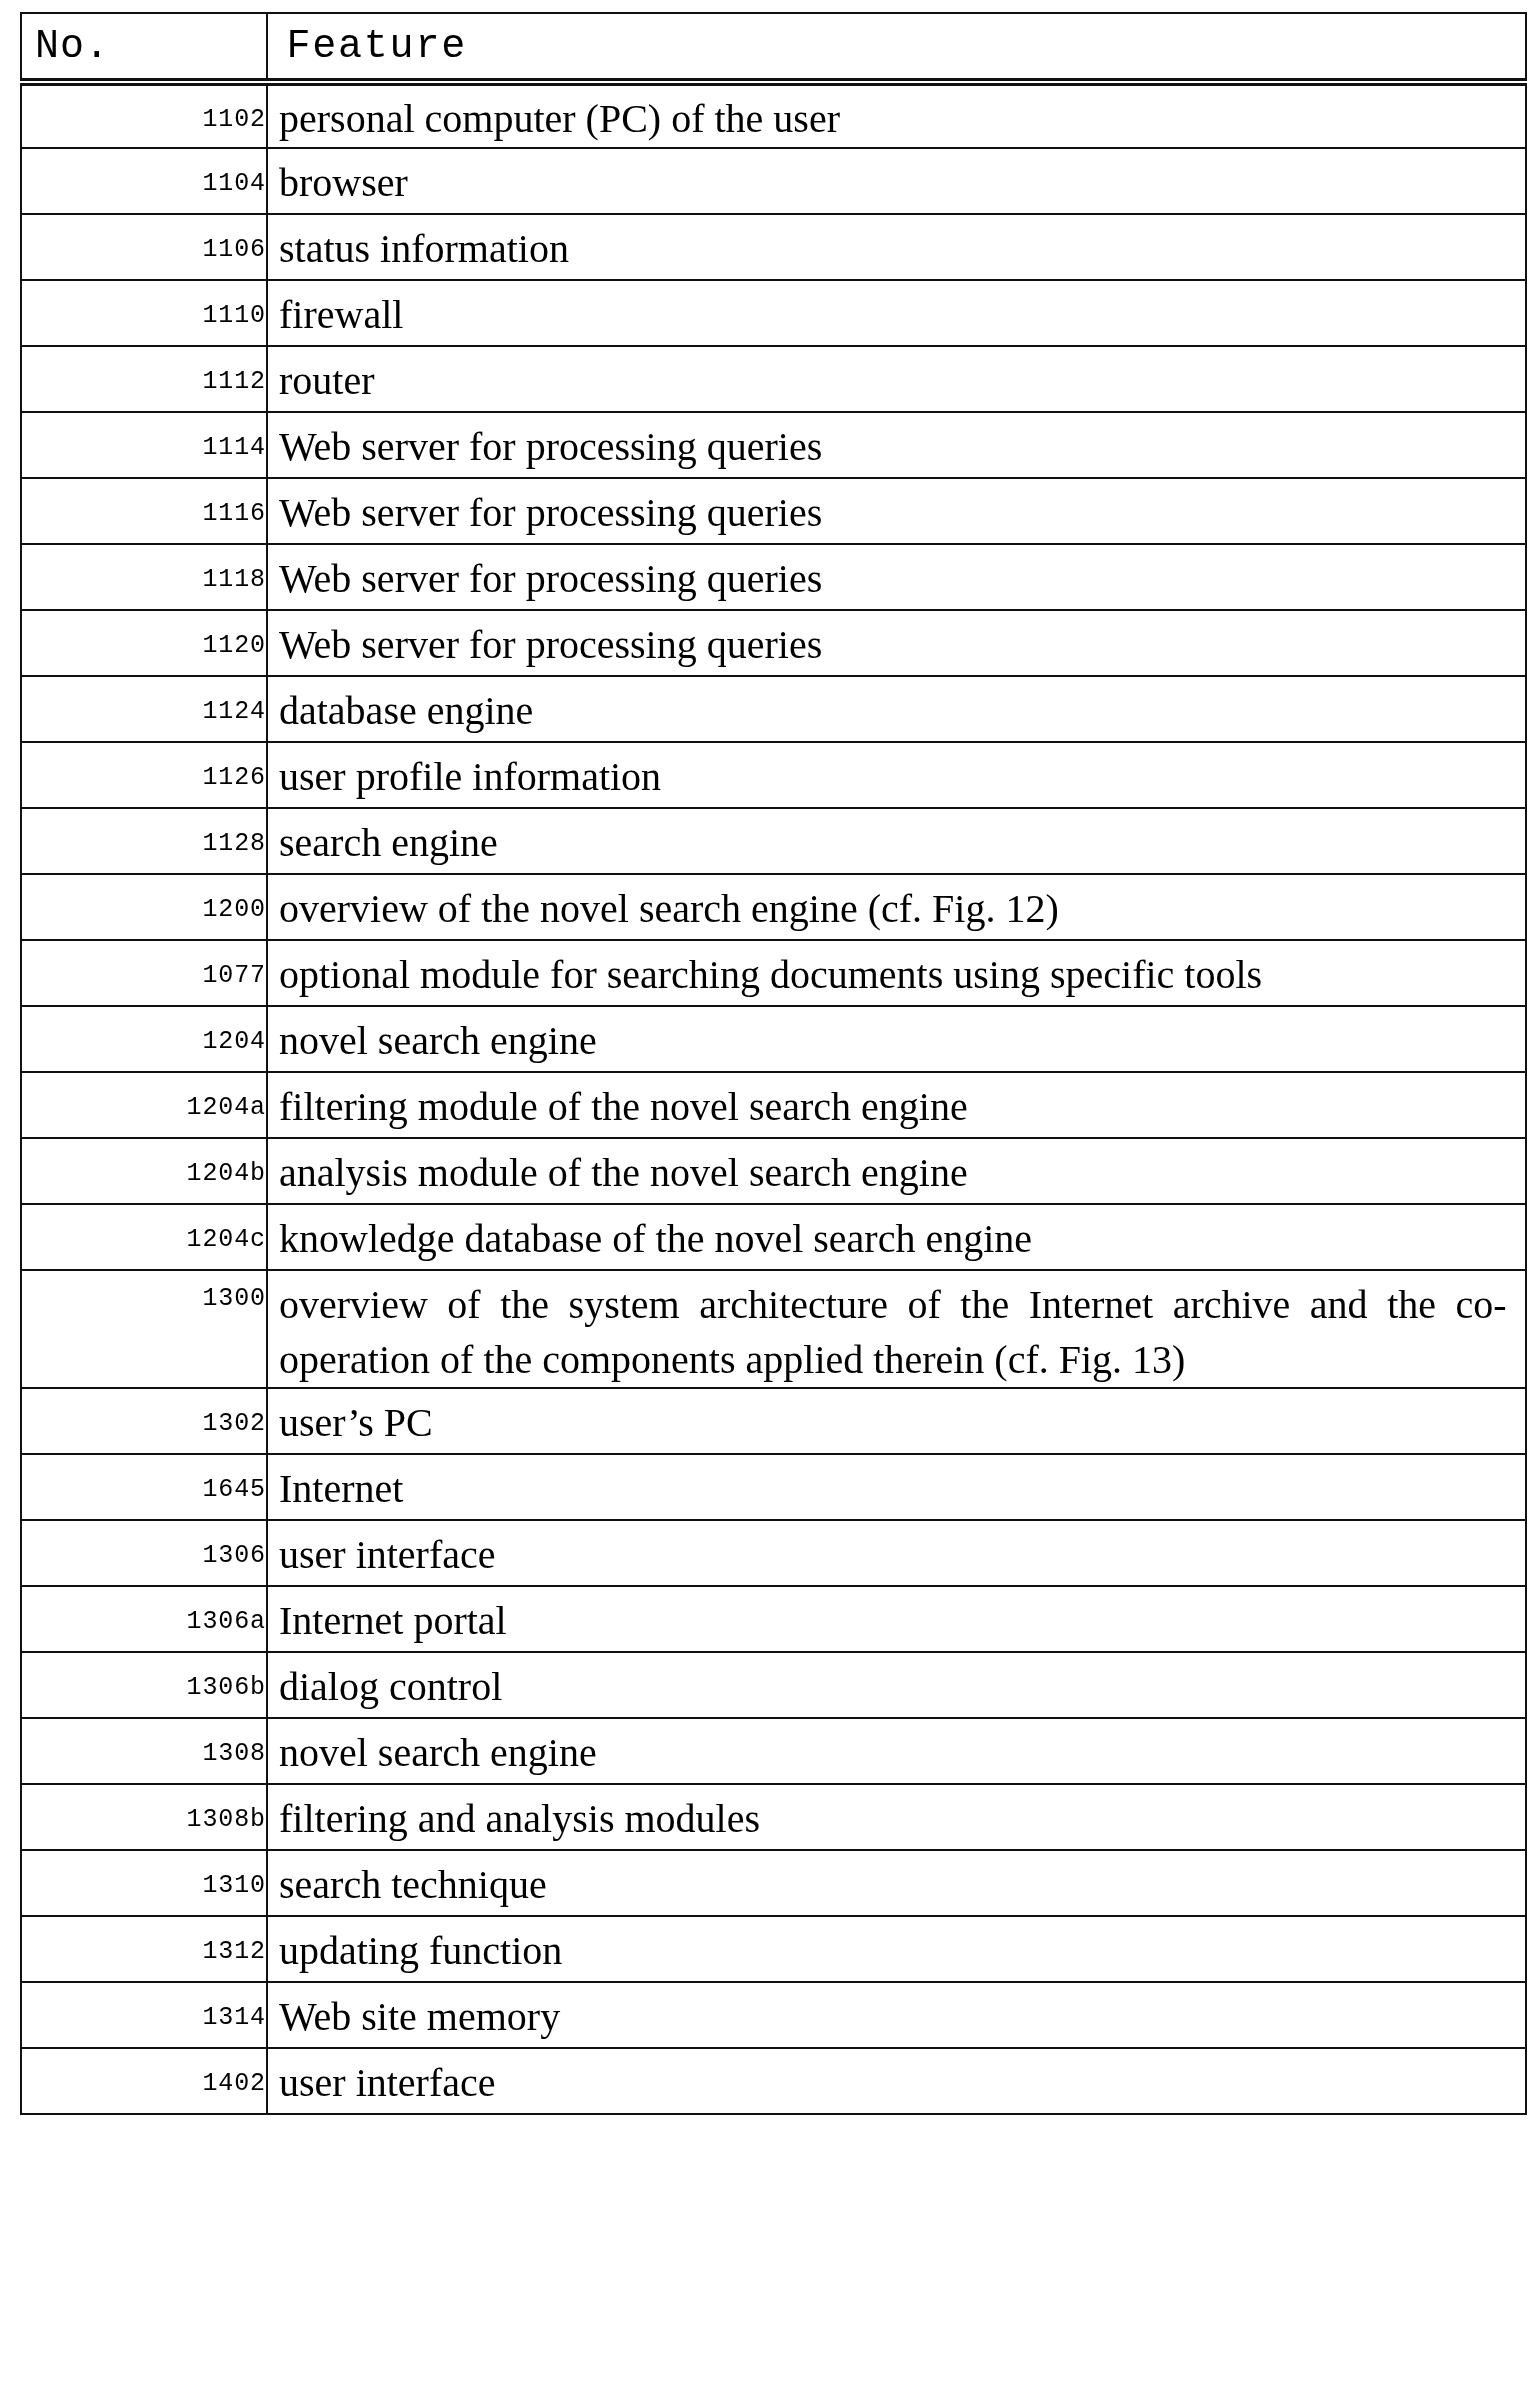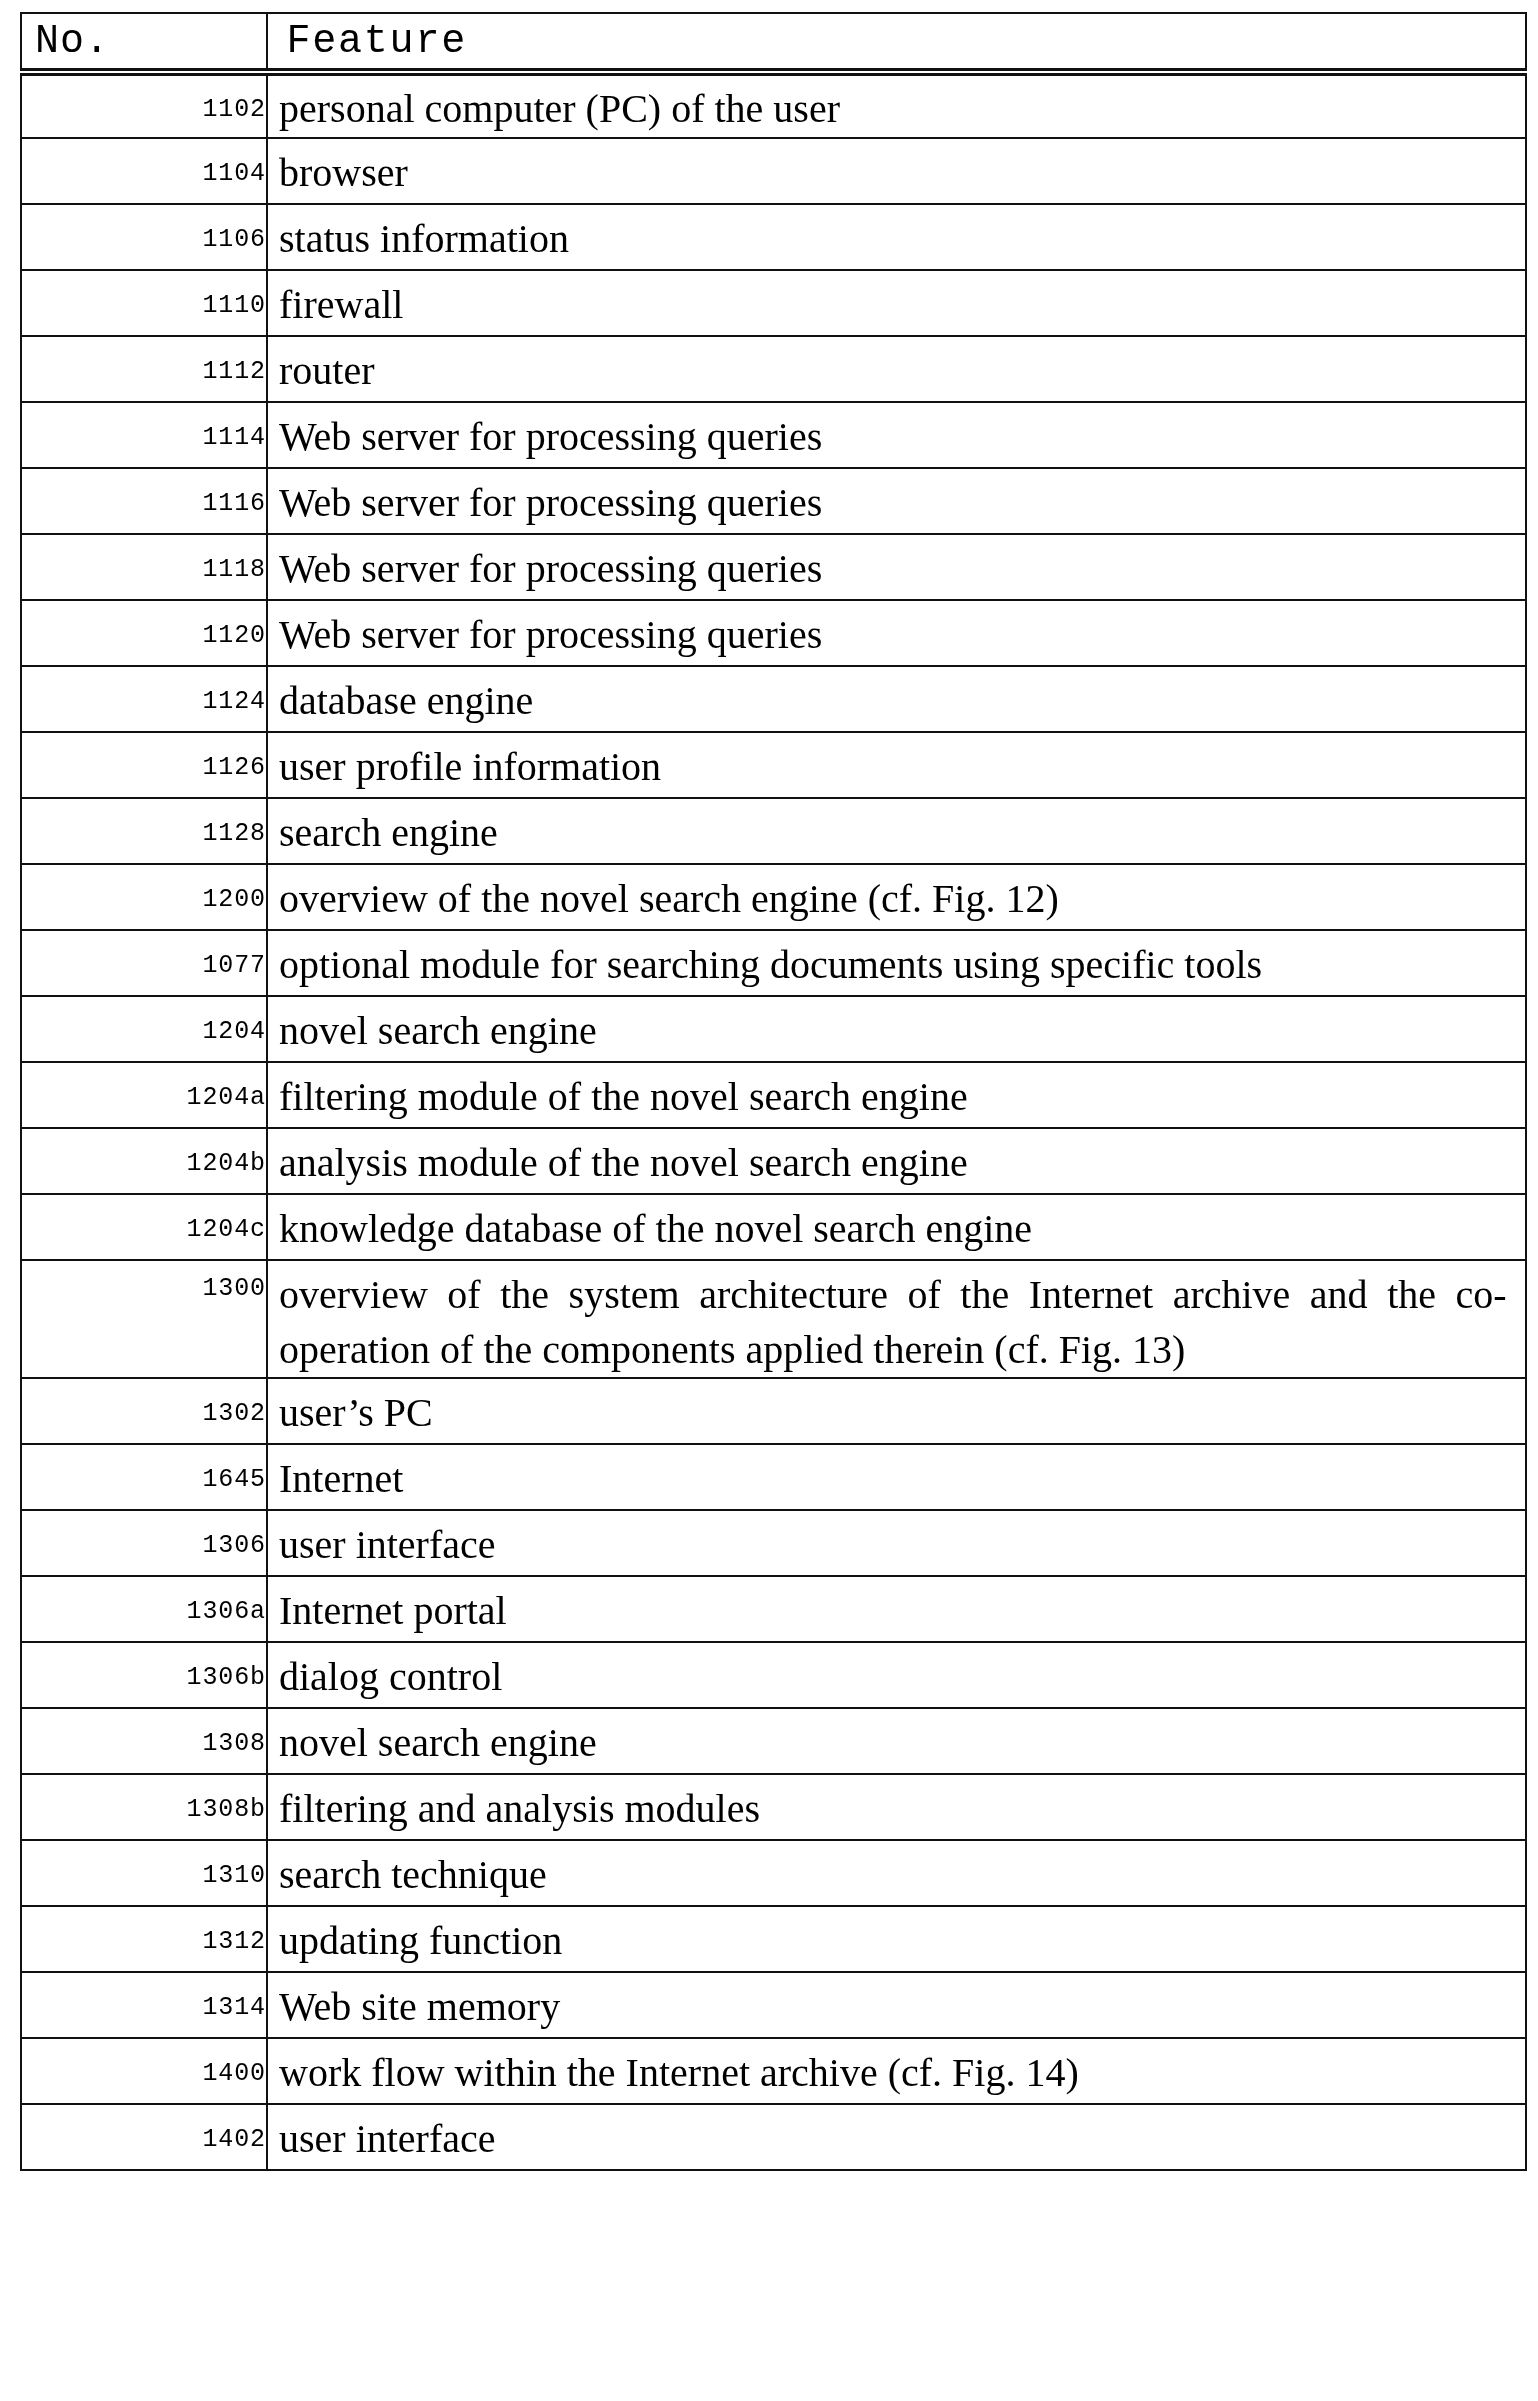--- a/index.html
+++ b/index.html
@@ -33,21 +33,21 @@
   table.features col.c-no { width: 246px; }
   table.features col.c-feat { width: 1259px; }
   table.features th,
   table.features td {
     border: 2.8px solid #111111;
     padding: 0;
     vertical-align: middle;
     box-sizing: border-box;
   }
   table.features thead th {
-    height: 59px;
+    height: 69px;
     border-bottom: 8.3px double #111111;
     text-align: left;
     font-family: "Liberation Mono", "DejaVu Sans Mono", monospace;
     font-weight: normal;
     font-size: 40px;
     padding-left: 13px;
     padding-top: 1.8px;
     letter-spacing: 0.9px;
   }
   table.features thead th.h-feat {
@@ -215,23 +215,19 @@
         </tr>
       <tr>
           <td class="no">1312</td>
           <td class="feat">updating function</td>
         </tr>
       <tr>
           <td class="no">1314</td>
           <td class="feat">Web site memory</td>
         </tr>
       <tr>
-          <td class="no">1400</td>
-          <td class="feat">work flow within the Internet archive (cf. Fig. 14)</td>
-        </tr>
-      <tr>
           <td class="no">1402</td>
           <td class="feat">user interface</td>
         </tr>
     </tbody>
   </table>
 </div>
 
 
 </body></html>

